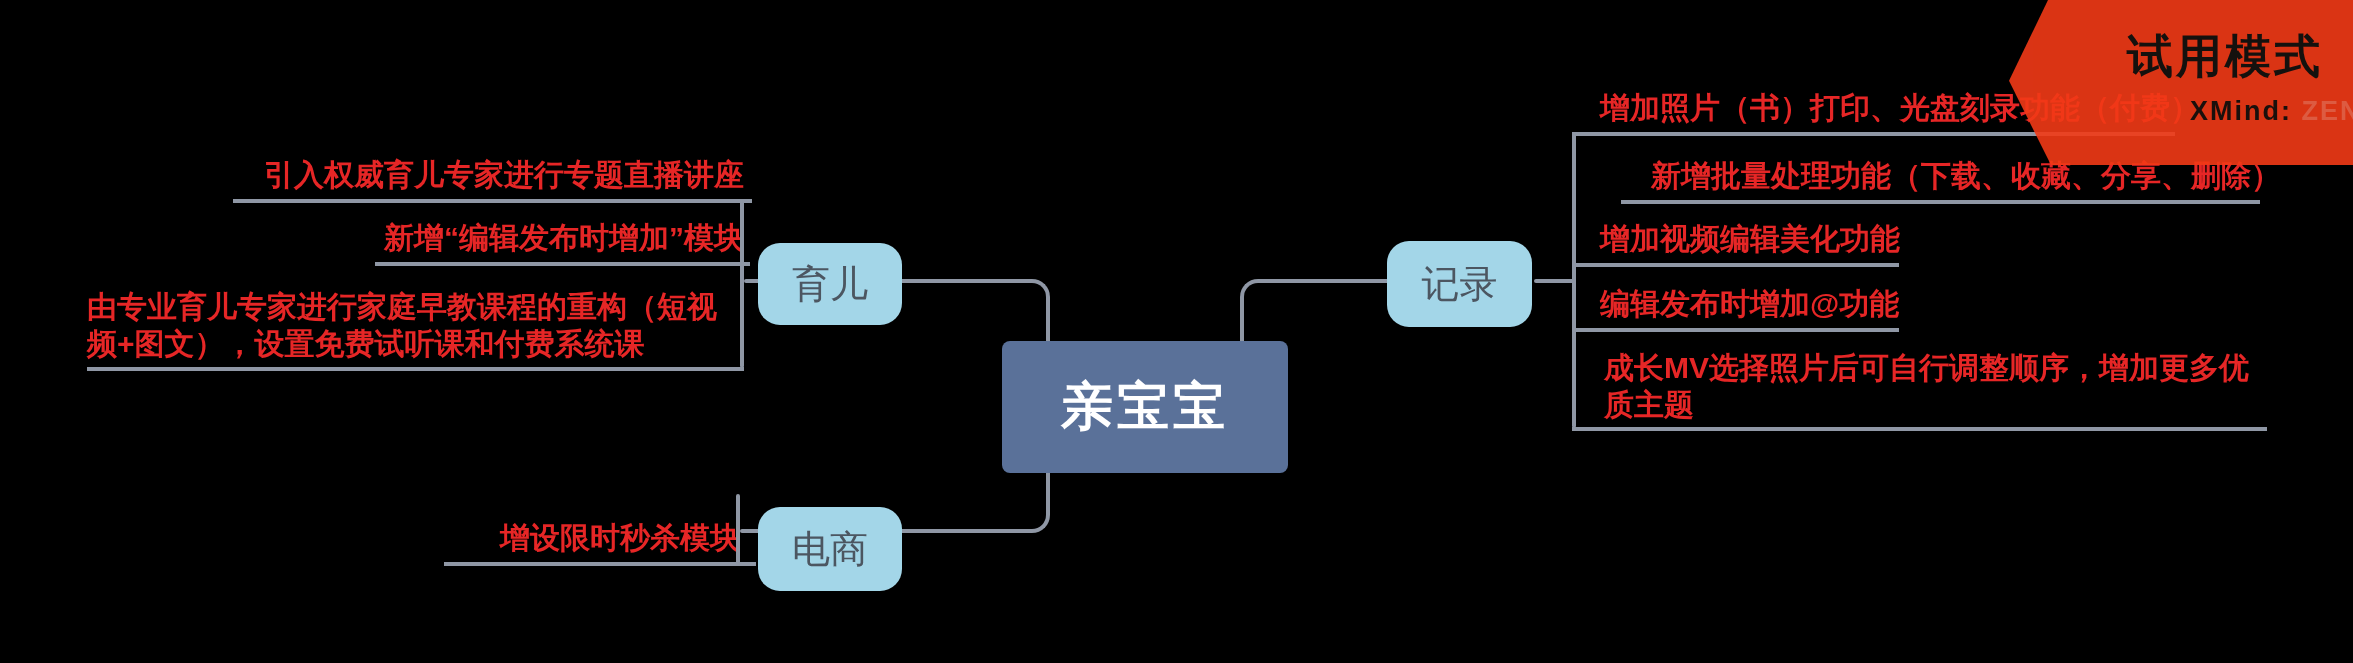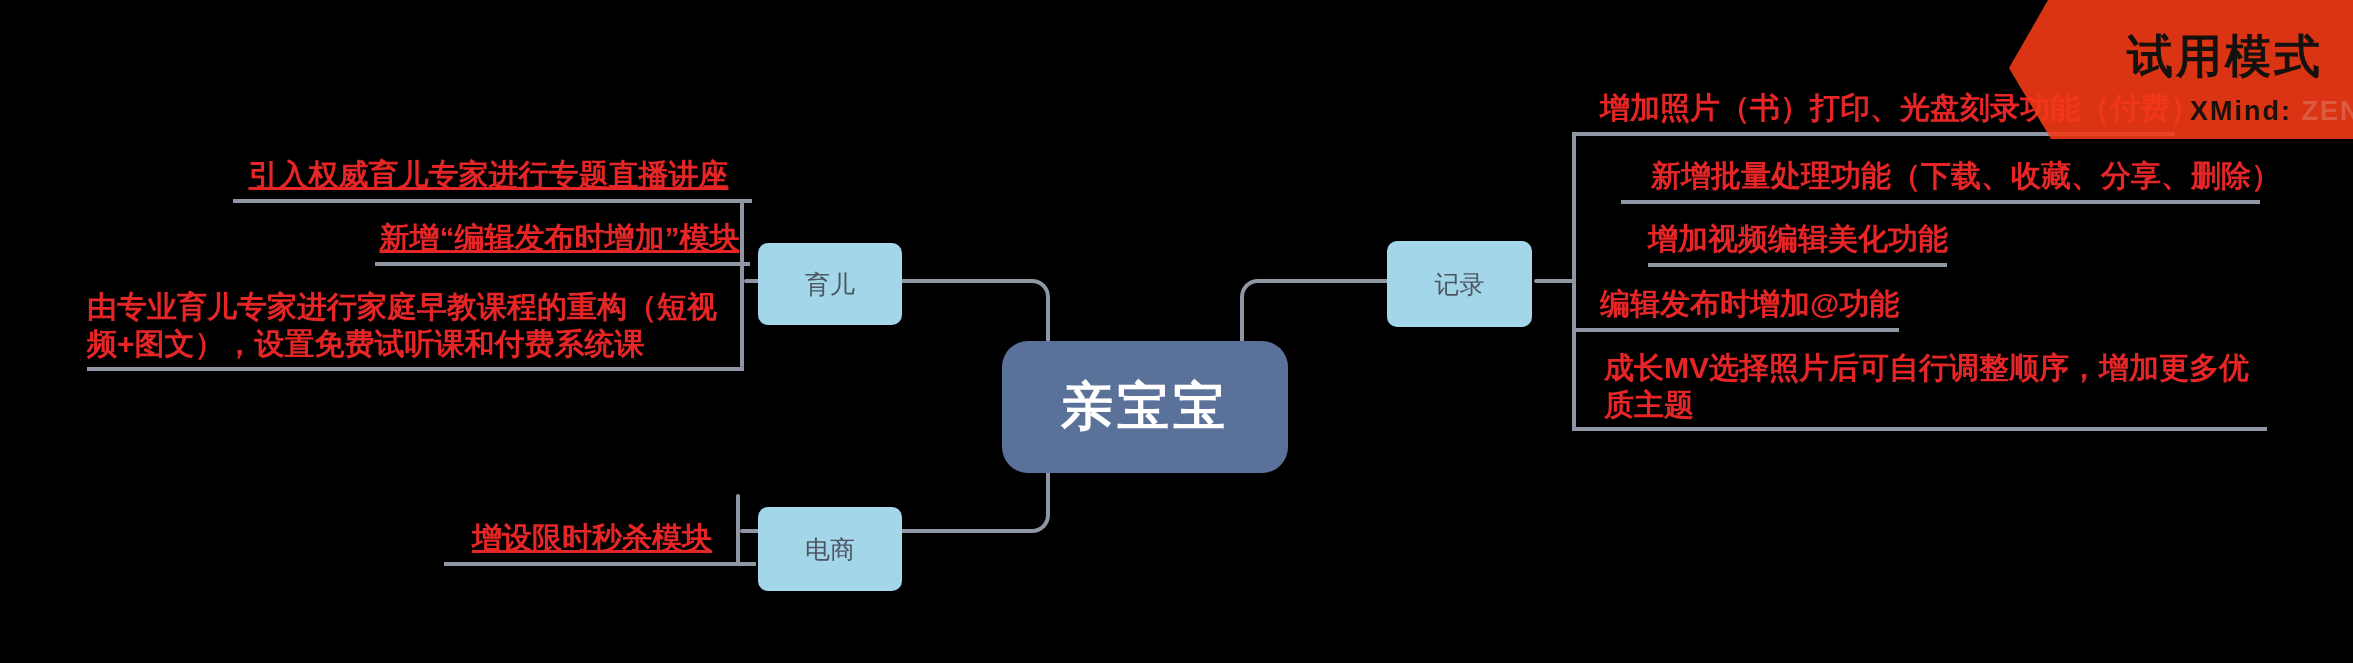--- a/index.html
+++ b/index.html
@@ -12,40 +12,40 @@
     position:absolute;
     border-bottom:4px solid #8f97a5;
     color:#e62626;
     font-weight:bold;
     font-size:30px;
     box-sizing:content-box;
     white-space:nowrap;
   }
   .leaf.single{height:48px;line-height:48px;}
   .leaf.multi{white-space:normal;line-height:37px;padding-top:3px;}
-  .leaf.alignR{text-align:center;text-decoration:underline;}
+  .leaf.alignR{text-align:right;}
   .leaf.alignL{text-align:left;}
   
   .topic{
     position:absolute;display:flex;align-items:center;justify-content:center;
-    background:#a3d6e8;color:#4c5661;border-radius:10px;font-size:25px;
+    background:#a3d6e8;color:#4c5661;border-radius:22px;font-size:38px;
   }
   .root{
-    background:#5a7199;color:#ffffff;border-radius:26px;
+    background:#5a7199;color:#ffffff;border-radius:8px;
     font-size:52px;font-weight:bold;letter-spacing:4px;
   }
   
   .vline,.hline{position:absolute;background:#8f97a5;border-radius:2px;}
   .elbow{position:absolute;box-sizing:border-box;}
   .elbow.tr{border-top:4px solid #8f97a5;border-right:4px solid #8f97a5;border-top-right-radius:18px;}
   .elbow.tl{border-top:4px solid #8f97a5;border-left:4px solid #8f97a5;border-top-left-radius:18px;}
   .elbow.br{border-bottom:4px solid #8f97a5;border-right:4px solid #8f97a5;border-bottom-right-radius:18px;}
   
   .banner{
-    position:absolute;left:2000px;top:0;width:353px;height:139px;
+    position:absolute;left:2000px;top:0;width:353px;height:165px;
     background:#f23a17;opacity:0.9;
     clip-path:polygon(48px 0,100% 0,100% 100%,51px 100%,9px 49%);
   }
   .banner-title{
     position:absolute;left:110px;top:26px;width:230px;text-align:center;
     color:#171310;font-size:46px;font-weight:600;letter-spacing:3px;white-space:nowrap;
   }
   .banner-brand{
     position:absolute;left:190px;top:96px;font-size:27px;letter-spacing:2px;
     color:#1d120e;font-weight:600;white-space:nowrap;
@@ -70,21 +70,21 @@
   <div class="leaf single alignR" style="left:444px;top:514px;width:296px;padding-right:16px;">
     <span>增设限时秒杀模块</span>
   </div>
 
   <div class="leaf single alignL" style="left:1572px;top:84px;width:575px;padding-left:28px;">
     <span>增加照片（书）打印、光盘刻录功能（付费）</span>
   </div>
   <div class="leaf single alignL" style="left:1621px;top:152px;width:609px;padding-left:30px;">
     <span>新增批量处理功能（下载、收藏、分享、删除）</span>
   </div>
-  <div class="leaf single alignL" style="left:1648px;top:215px;width:299px;">
+  <div class="leaf single alignL" style="left:1572px;top:215px;width:299px;padding-left:28px;">
     <span>增加视频编辑美化功能</span>
   </div>
   <div class="leaf single alignL" style="left:1572px;top:280px;width:299px;padding-left:28px;">
     <span>编辑发布时增加@功能</span>
   </div>
   <div class="leaf multi alignL" style="left:1572px;top:346px;width:663px;height:78px;padding-left:32px;">
     <span>成长MV选择照片后可自行调整顺序，增加更多优质主题</span>
   </div>
 
   <div class="vline" style="left:740px;top:199px;width:4px;height:169px;"></div>

